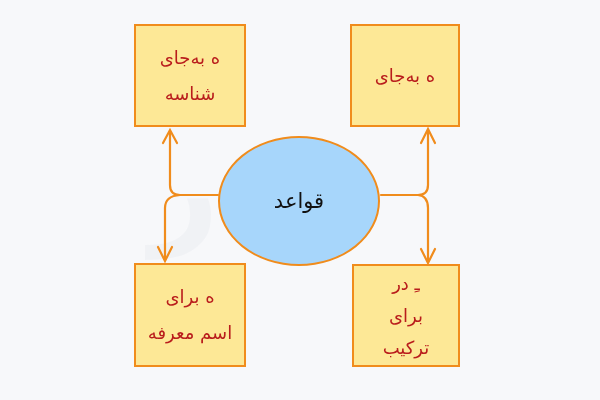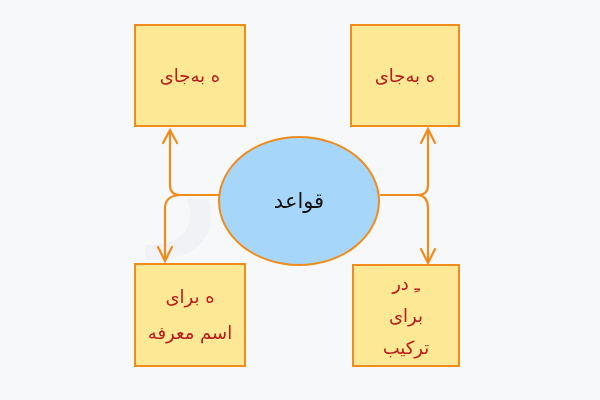--- a/index.html
+++ b/index.html
@@ -33,20 +33,21 @@
     <path d="M381 195 L418 195 Q428 195 428 185 L428 130"></path>
     <path d="M418 195 Q428 196 428 208 L428 262"></path>
     <path d="M421 143 L428 129 L435 143"></path>
     <path d="M421 249 L428 263 L435 249"></path>
   </g>
 </svg>
 
 <div class="box" style="left:134px;top:24px;width:112px;height:103px;">
   <div>
     <span>ه به‌جای</span>
+    <span>شناسه</span>
   </div>
 </div>
 
 <div class="box" style="left:350px;top:24px;width:110px;height:103px;">
   <div>
     <span>ه به‌جای</span>
   </div>
 </div>
 
 <div class="box" style="left:134px;top:263px;width:112px;height:104px;">

